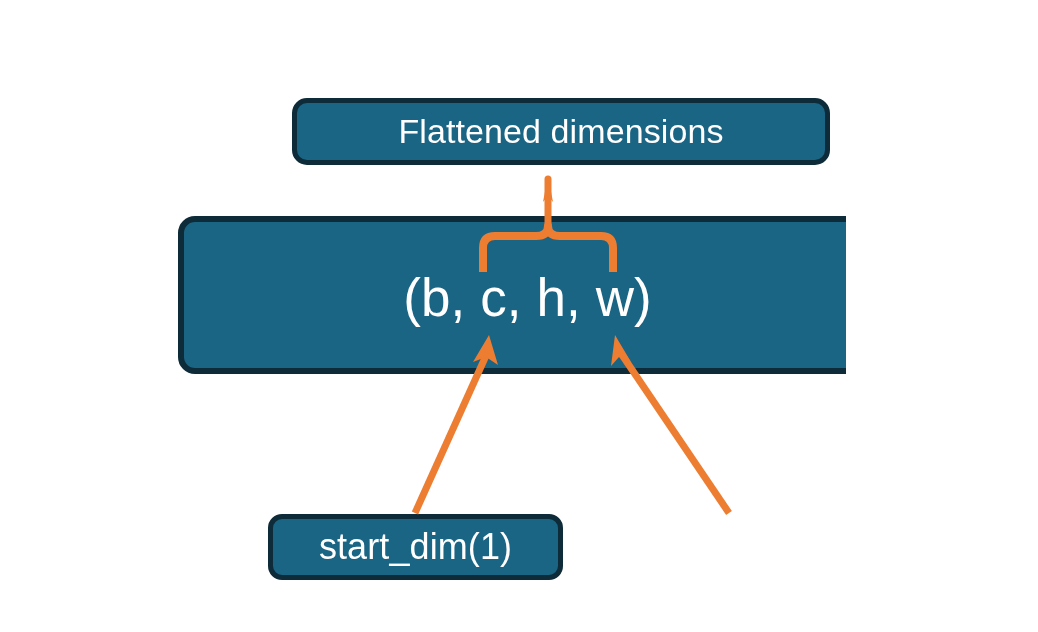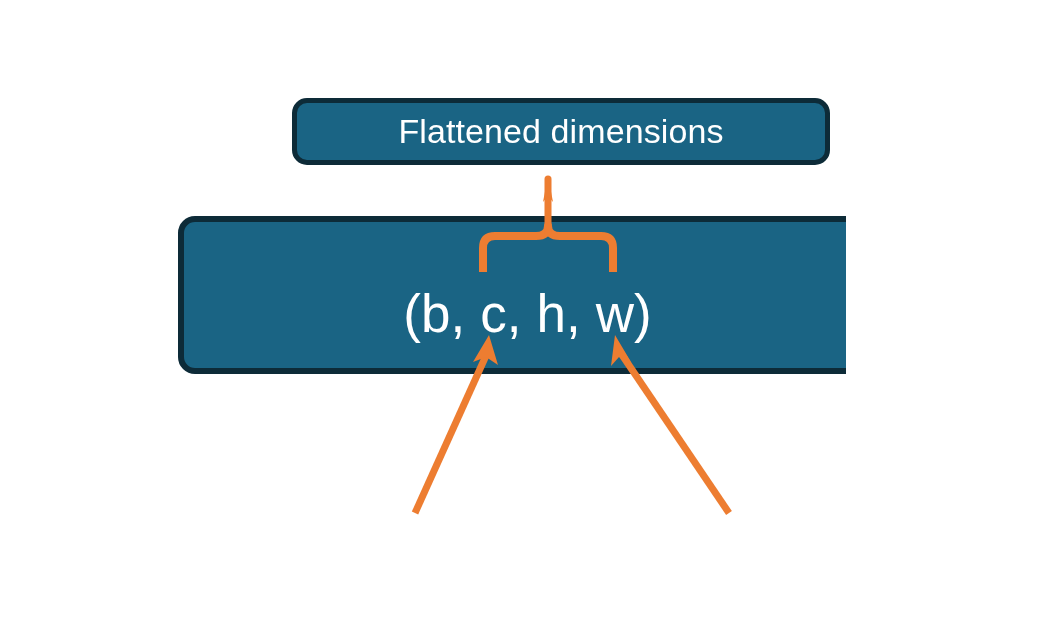--- a/index.html
+++ b/index.html
@@ -43,21 +43,21 @@
   }
   #node-shape {
     left: 178px;
     top: 216px;
     width: 699px;
     height: 158px;
     border-radius: 17px;
     border-width: 6px;
     font-size: 53px;
     align-items: flex-end;
-    padding-bottom: 28px;
+    padding-bottom: 44px;
   }
   #node-shape .label {
     line-height: 1;
   }
   #node-start-dim {
     left: 268px;
     top: 514px;
     width: 295px;
     height: 66px;
     font-size: 36px;
@@ -98,20 +98,23 @@
   </svg>
 
   <div class="node" id="node-flattened">
     <span class="label">Flattened dimensions</span>
   </div>
 
   <div class="node" id="node-shape">
     <span class="label">(b, c, h, w)</span>
   </div>
 
+  <div class="node" id="node-start-dim">
+    <span class="label">start_dim(1)</span>
+  </div>
 
 
   <svg id="connectors" class="brace-svg" style="position:absolute;left:0;top:0;width:1038px;height:632px;z-index:4;pointer-events:none;" viewBox="0 0 1038 632" width="1038" height="632" xmlns="http://www.w3.org/2000/svg">
     <g>
       <path d="M 483 272
                L 483 248
                Q 483 236 495 236
                L 536 236
                Q 548 236 548 226
                Q 548 236 560 236

